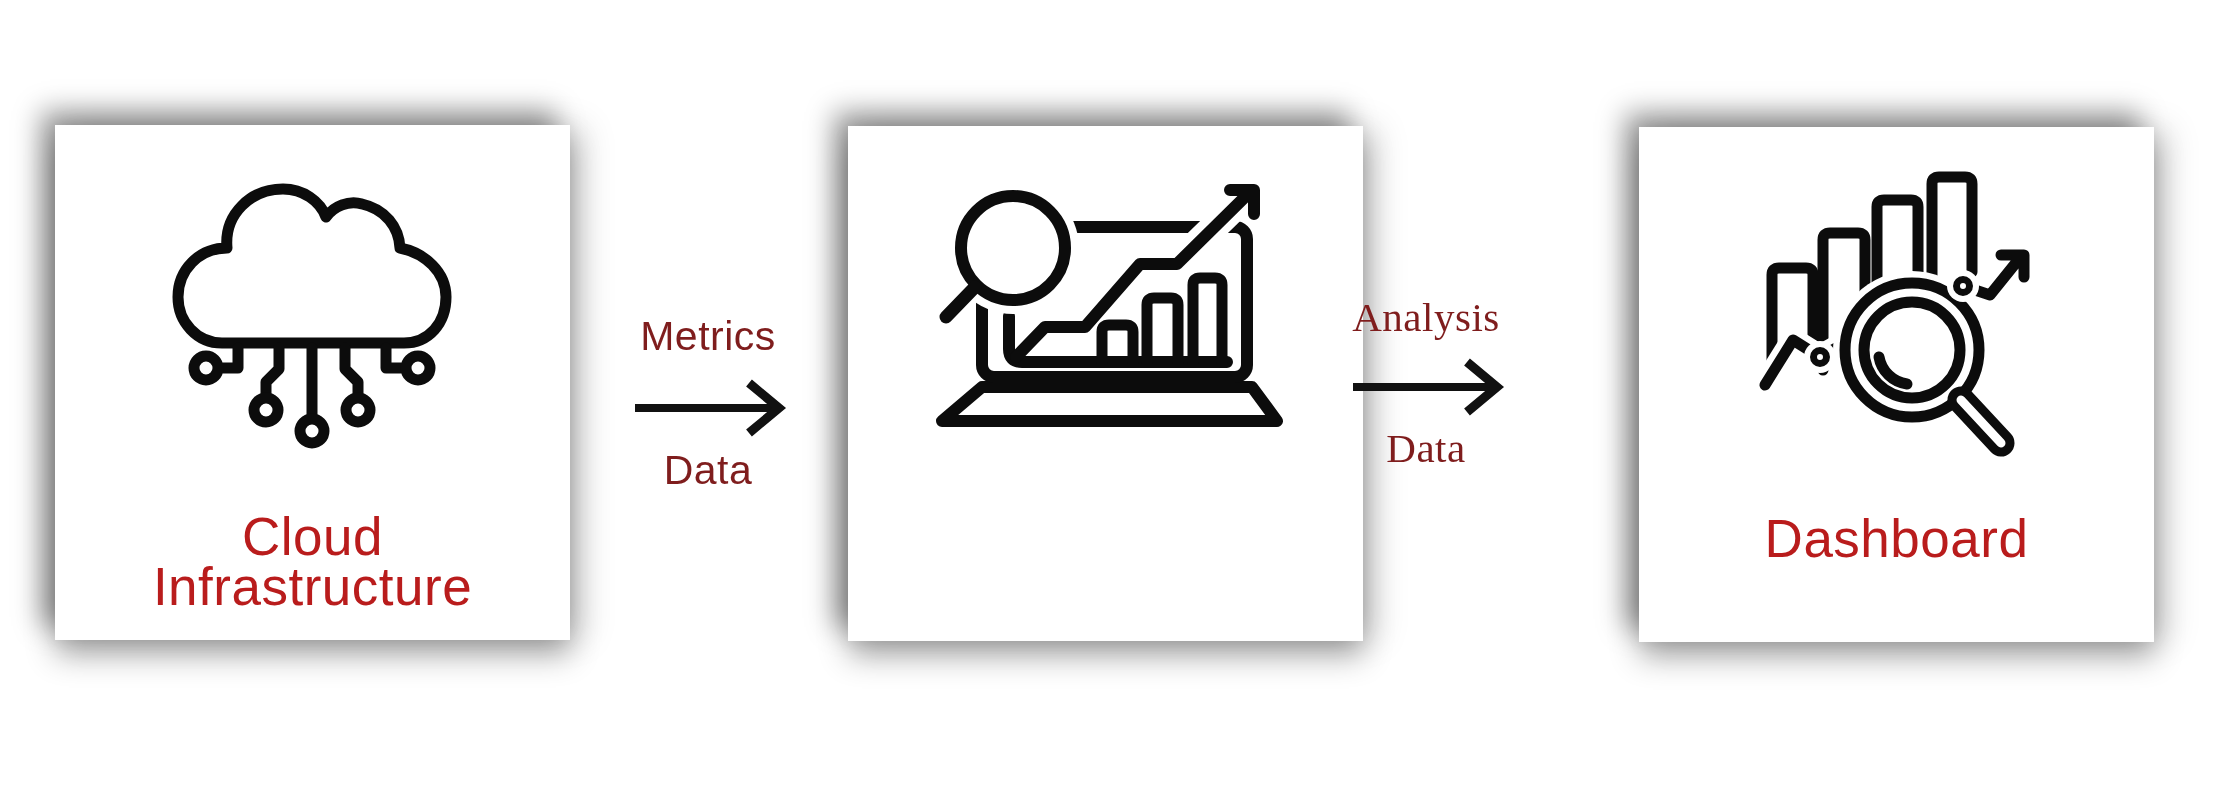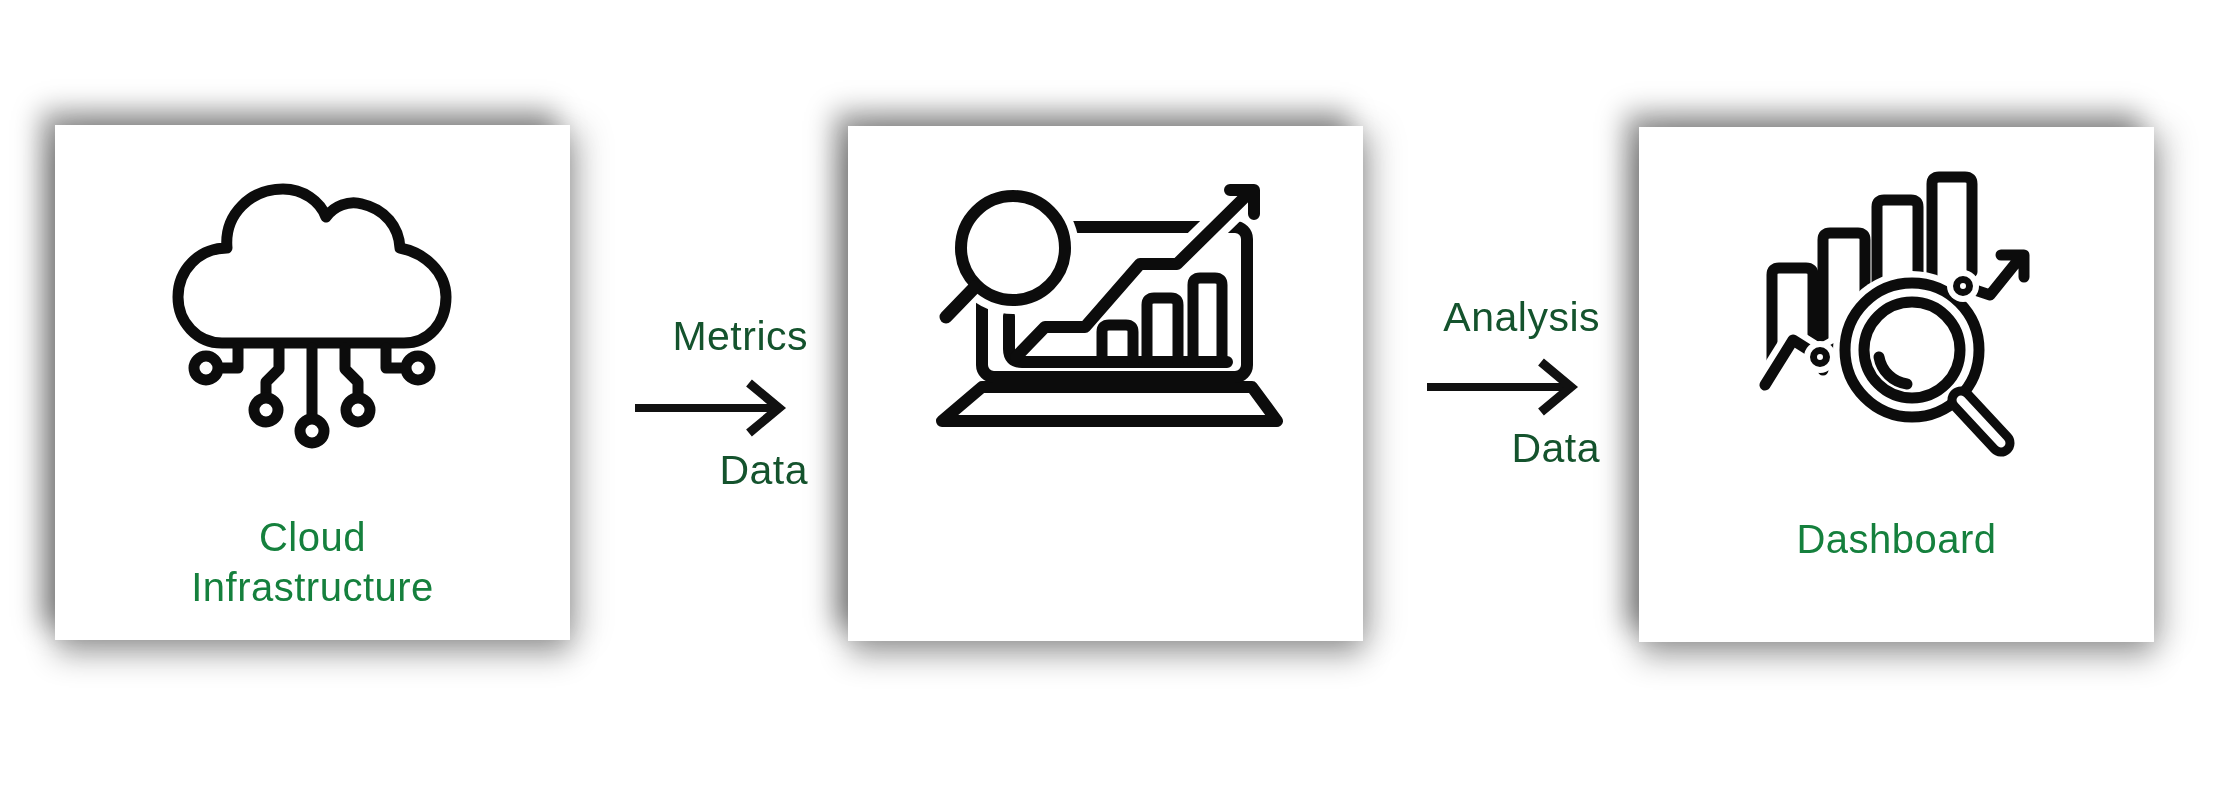--- a/index.html
+++ b/index.html
@@ -21,34 +21,34 @@
       -14px -14px 26px rgba(0,0,0,0.40),
       0 16px 28px rgba(0,0,0,0.30),
       16px 0 30px rgba(0,0,0,0.13);
   }
   .node-box .icon-svg { position: absolute; }
   .node-label {
     position: absolute;
     left: 0; right: 0;
     top: 387px;
     text-align: center;
-    font-size: 40px;
+    font-size: 53px;
     line-height: 50px;
     letter-spacing: 0.5px;
-    color: #15803d;
+    color: #b91c1c;
   }
   .connector { position: absolute; width: 200px; height: 220px; }
   .connector .conn-label {
     position: absolute;
     left: 0; right: 0;
-    text-align: right;
+    text-align: center;
     font-size: 41px;
     line-height: 48px;
     letter-spacing: 0.5px;
-    color: #14532d;
+    color: #7f1d1d;
   }
   .connector svg { position: absolute; }
   .ico { stroke: #0c0c0c; fill: none; stroke-linecap: round; stroke-linejoin: round; }
   .halo { stroke: #ffffff; fill: none; stroke-linecap: round; stroke-linejoin: round; }
 </style>
 </head>
 <body>
 
 <div class="canvas">
 
@@ -109,21 +109,21 @@
 
       <path class="halo" stroke-width="28" d="M 1177,263 L 1248,194 M 1231,190 H 1254 V 212"></path>
       <path class="ico" stroke-width="12" d="M 1016,357 L 1045,327 H 1085 L 1140,264 H 1177 L 1250,192 M 1230,190 H 1254 V 214"></path>
 
       <circle cx="1013" cy="248" r="66" fill="#ffffff"></circle>
       <circle class="ico" stroke-width="12" cx="1013" cy="248" r="52"></circle>
       <path class="ico" stroke-width="13" d="M 975,287 L 946,317"></path>
     </svg>
   </div>
 
-  <div class="connector" style="left:1400px; top:280px;">
+  <div class="connector" style="left:1326px; top:280px;font-family:Liberation Serif, serif;">
     <div class="conn-label" style="top:13px;">Analysis</div>
     <svg style="left:0; top:69px;" width="200" height="76" viewBox="0 0 200 76">
       <g stroke="#111111" fill="none">
         <path d="M 27,38 H 164" stroke-width="8"></path>
         <path d="M 141,13 L 171,38 L 141,63" stroke-width="9" stroke-linejoin="miter"></path>
       </g>
     </svg>
     <div class="conn-label" style="top:144px;">Data</div>
   </div>
 

